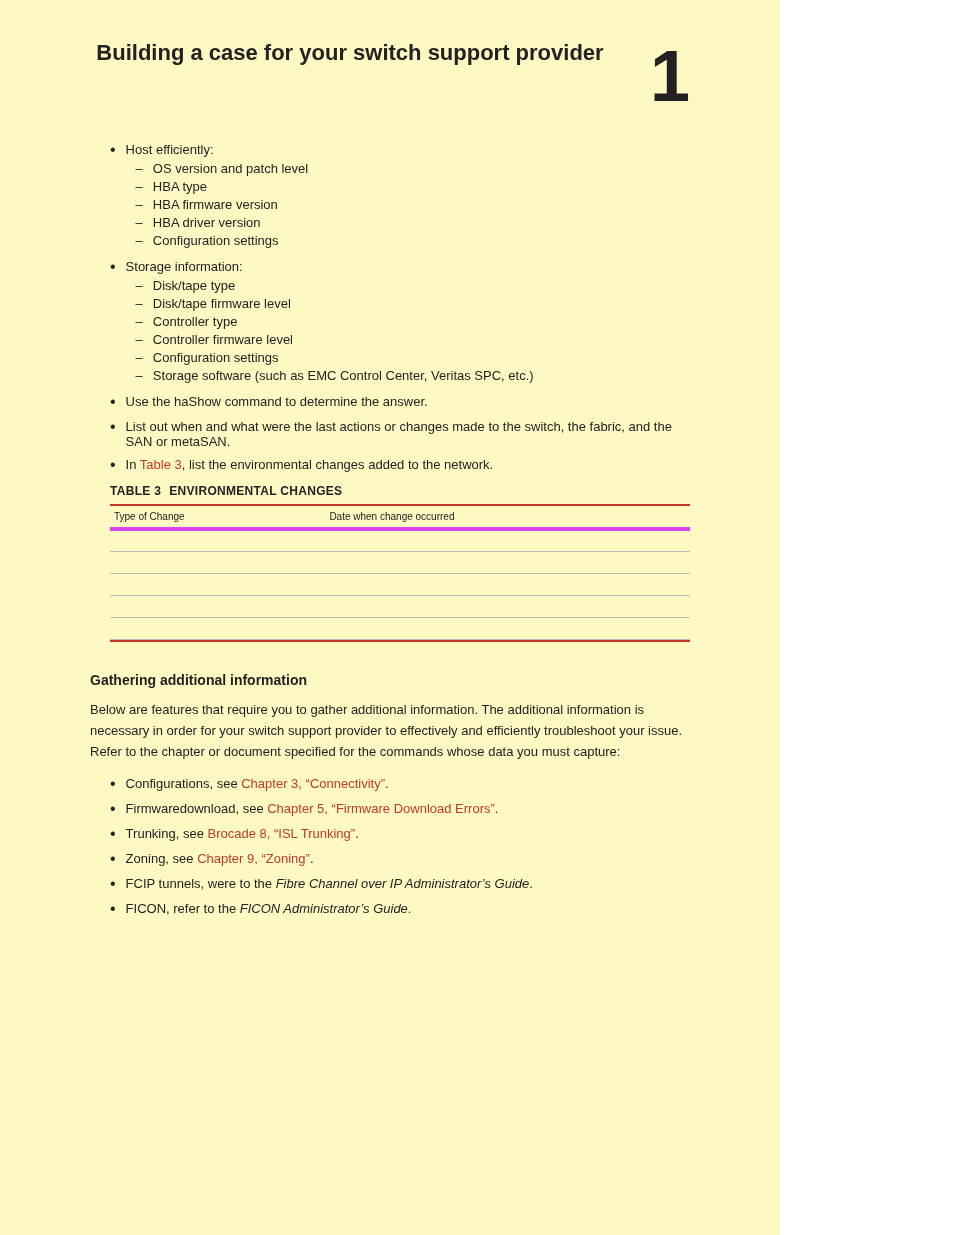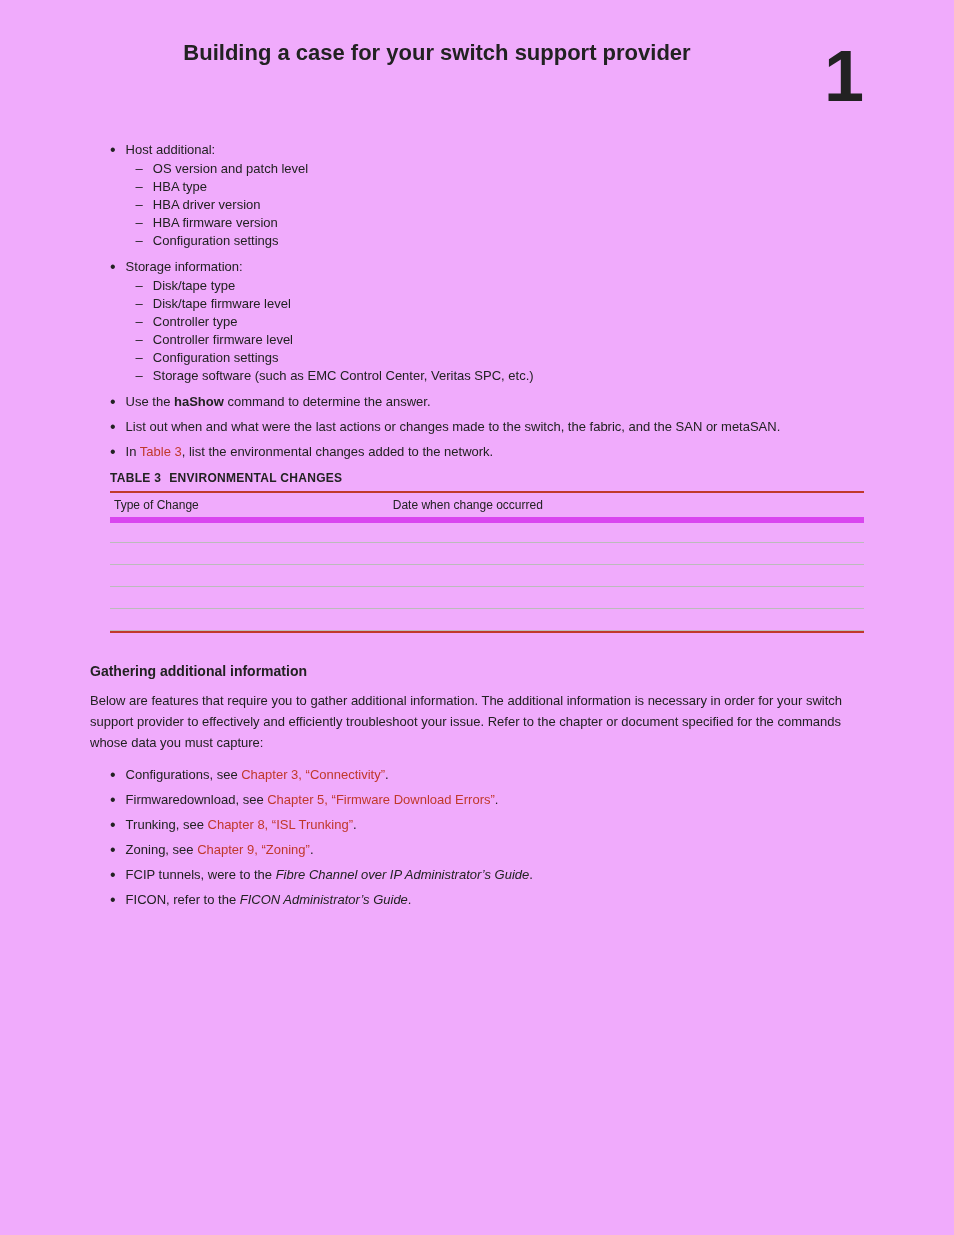--- a/index.html
+++ b/index.html
@@ -7,24 +7,24 @@
     body {
       font-family: Arial, Helvetica, sans-serif;
       font-size: 13px;
       color: #222;
       background: #fff;
       width: 954px;
       min-height: 1235px;
     }
 
     .page {
-      width: 954px;
+      width: 780px;
       min-height: 1235px;
       padding: 40px 90px 40px 90px;
-      background: #f0abfc;
+      background: #fef9c3;
     }
 
     .chapter-header {
       display: flex;
       align-items: flex-start;
       justify-content: space-between;
       margin-bottom: 30px;
       border-bottom: none;
     }
 
@@ -123,24 +123,24 @@
       font-weight: bold;
       margin-right: 8px;
     }
 
     .env-table {
       width: 100%;
       border-collapse: collapse;
     }
 
     .env-table thead tr th {
-      font-size: 12px;
+      font-size: 10px;
       font-weight: normal;
       padding: 5px 4px;
-      border-bottom: 6px solid #d946ef;
+      border-bottom: 4px solid #d946ef;
       text-align: left;
     }
 
     .env-table thead tr th:last-child {
       text-align: left;
     }
 
     .env-table tbody tr td {
       height: 22px;
       border-bottom: 1px solid #bbb;
@@ -165,52 +165,52 @@
     .section-intro {
       margin-bottom: 14px;
       line-height: 1.6;
     }
 
     .info-list > li {
       margin-bottom: 6px;
     }
 
     .hashow {
-      font-weight: bold;
+      font-weight: normal;
     }
   </style>
 </head>
 <body>
 
 <div class="page">
 
   <div class="chapter-header">
     <div class="chapter-title">Building a case for your switch support provider</div>
     <div class="chapter-number">1</div>
   </div>
 
   <div class="content-area">
 
     <ul class="main-list">
 
       <li>
         <div class="li-content">
-          <span>Host additional:</span>
+          <span>Host efficiently:</span>
           <ul class="sub-list">
             <li>
                 <span>OS version and patch level</span>
               </li>
             <li>
                 <span>HBA type</span>
               </li>
             <li>
+                <span>HBA firmware version</span>
+              </li>
+            <li>
                 <span>HBA driver version</span>
-              </li>
-            <li>
-                <span>HBA firmware version</span>
               </li>
             <li>
                 <span>Configuration settings</span>
               </li>
           </ul>
         </div>
       </li>
 
       <li>
         <div class="li-content">
@@ -314,21 +314,21 @@
       </li>
 
       <li>
         <div class="li-content">
           <span>Firmwaredownload, see </span><a class="link-text" href="#">Chapter 5, “Firmware Download Errors”</a><span>.</span>
         </div>
       </li>
 
       <li>
         <div class="li-content">
-          <span>Trunking, see </span><a class="link-text" href="#">Chapter 8, “ISL Trunking”</a><span>.</span>
+          <span>Trunking, see </span><a class="link-text" href="#">Brocade 8, “ISL Trunking”</a><span>.</span>
         </div>
       </li>
 
       <li>
         <div class="li-content">
           <span>Zoning, see </span><a class="link-text" href="#">Chapter 9, “Zoning”</a><span>.</span>
         </div>
       </li>
 
       <li>

